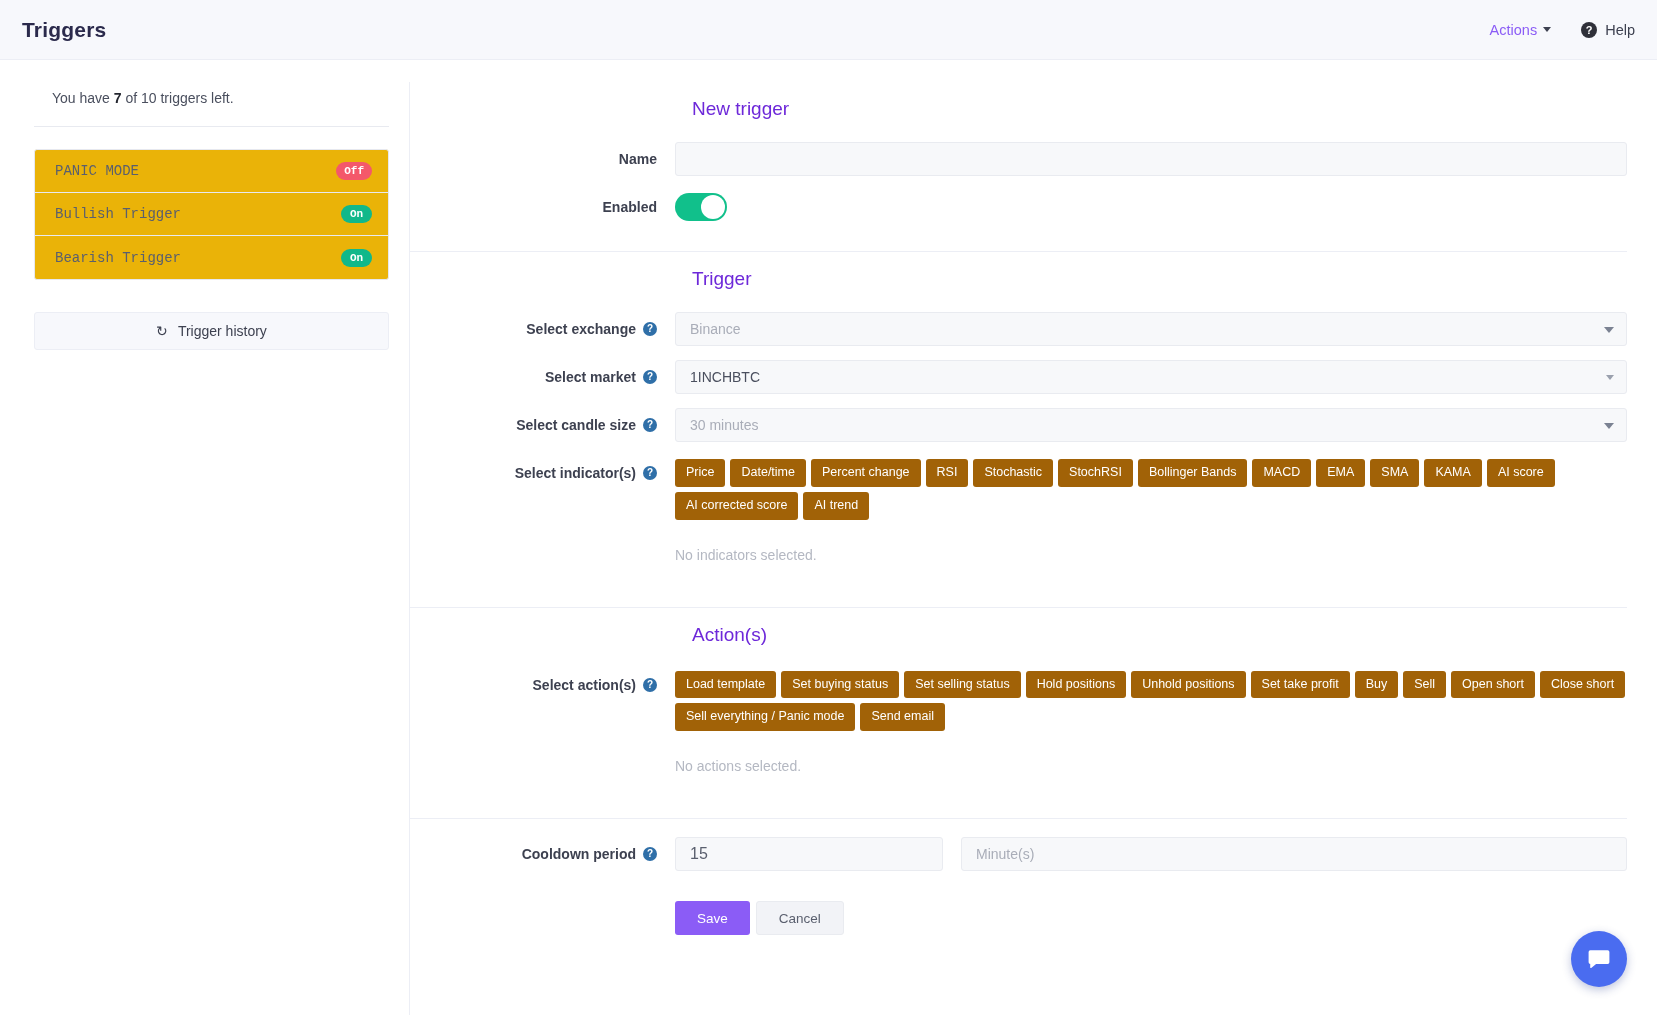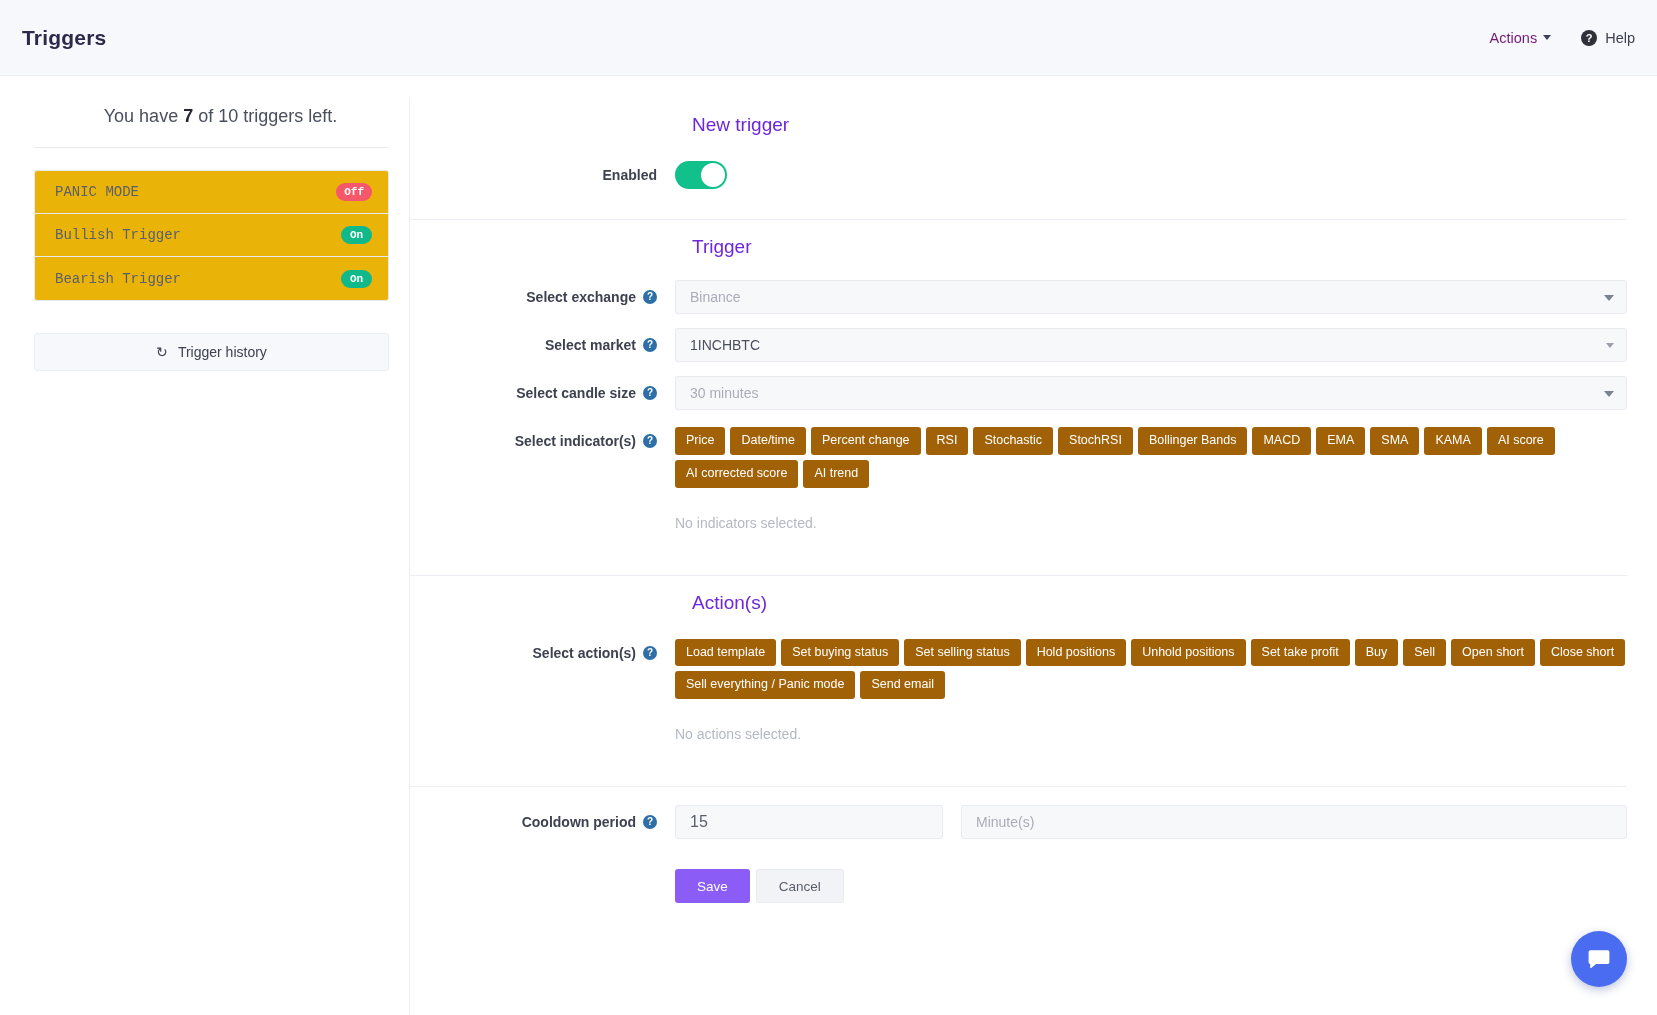--- a/index.html
+++ b/index.html
@@ -7,21 +7,21 @@
     margin: 0; padding: 0;
     width: 1657px; height: 1015px;
     overflow: hidden;
     background: #ffffff;
     font-family: "Liberation Sans", sans-serif;
   }
 
   
   .topbar {
     position: relative;
-    height: 76px;
+    height: 60px;
     background: #f7f8fc;
     border-bottom: 1px solid #eceef5;
     display: flex;
     align-items: center;
     padding: 0 22px;
     justify-content: space-between;
   }
   .page-title {
     font-size: 21px;
     font-weight: bold;
@@ -29,21 +29,21 @@
     letter-spacing: .2px;
   }
   .topbar-right {
     margin-left: auto;
     display: flex;
     align-items: center;
     gap: 30px;
   }
   .actions-menu {
     font-size: 14.5px;
-    color: #701a75;
+    color: #8b5cf6;
     cursor: pointer;
     display: flex;
     align-items: center;
     gap: 6px;
   }
   .caret-down {
     width: 0; height: 0;
     border-left: 4.5px solid transparent;
     border-right: 4.5px solid transparent;
     border-top: 5px solid #3d4150;
@@ -75,24 +75,23 @@
     height: calc(1015px - 60px);
   }
 
   
   .sidebar {
     width: 395px;
     flex: 0 0 395px;
     padding: 0 20px;
   }
   .quota {
-    font-size: 18px;
+    font-size: 14px;
     color: #4a4f5e;
     padding: 8px 0 20px 18px;
-    text-align: center;
   }
   .quota b { font-weight: bold; color: #23262f; }
   .quota-divider {
     border-top: 1px solid #e8eaf0;
     margin: 0 0 22px 0;
   }
   .trigger-list {
     border: 1px solid #e6e8ef;
     border-radius: 3px;
     overflow: hidden;
@@ -369,20 +368,28 @@
       <span class="history-icon">↺</span>
       <span>Trigger history</span>
     </div>
   </div>
 
   <div class="main">
 
     <div class="section">
       <div class="section-title">New trigger</div>
 
+      <div class="frow">
+        <div class="flabel">
+          <span>Name</span>
+        </div>
+        <div class="fctl">
+          <input class="input" type="text" value="" style="">
+        </div>
+      </div>
 
       <div class="frow">
         <div class="flabel">
           <span>Enabled</span>
         </div>
         <div class="fctl">
           <div class="toggle">
             <div class="knob"></div>
           </div>
         </div>

